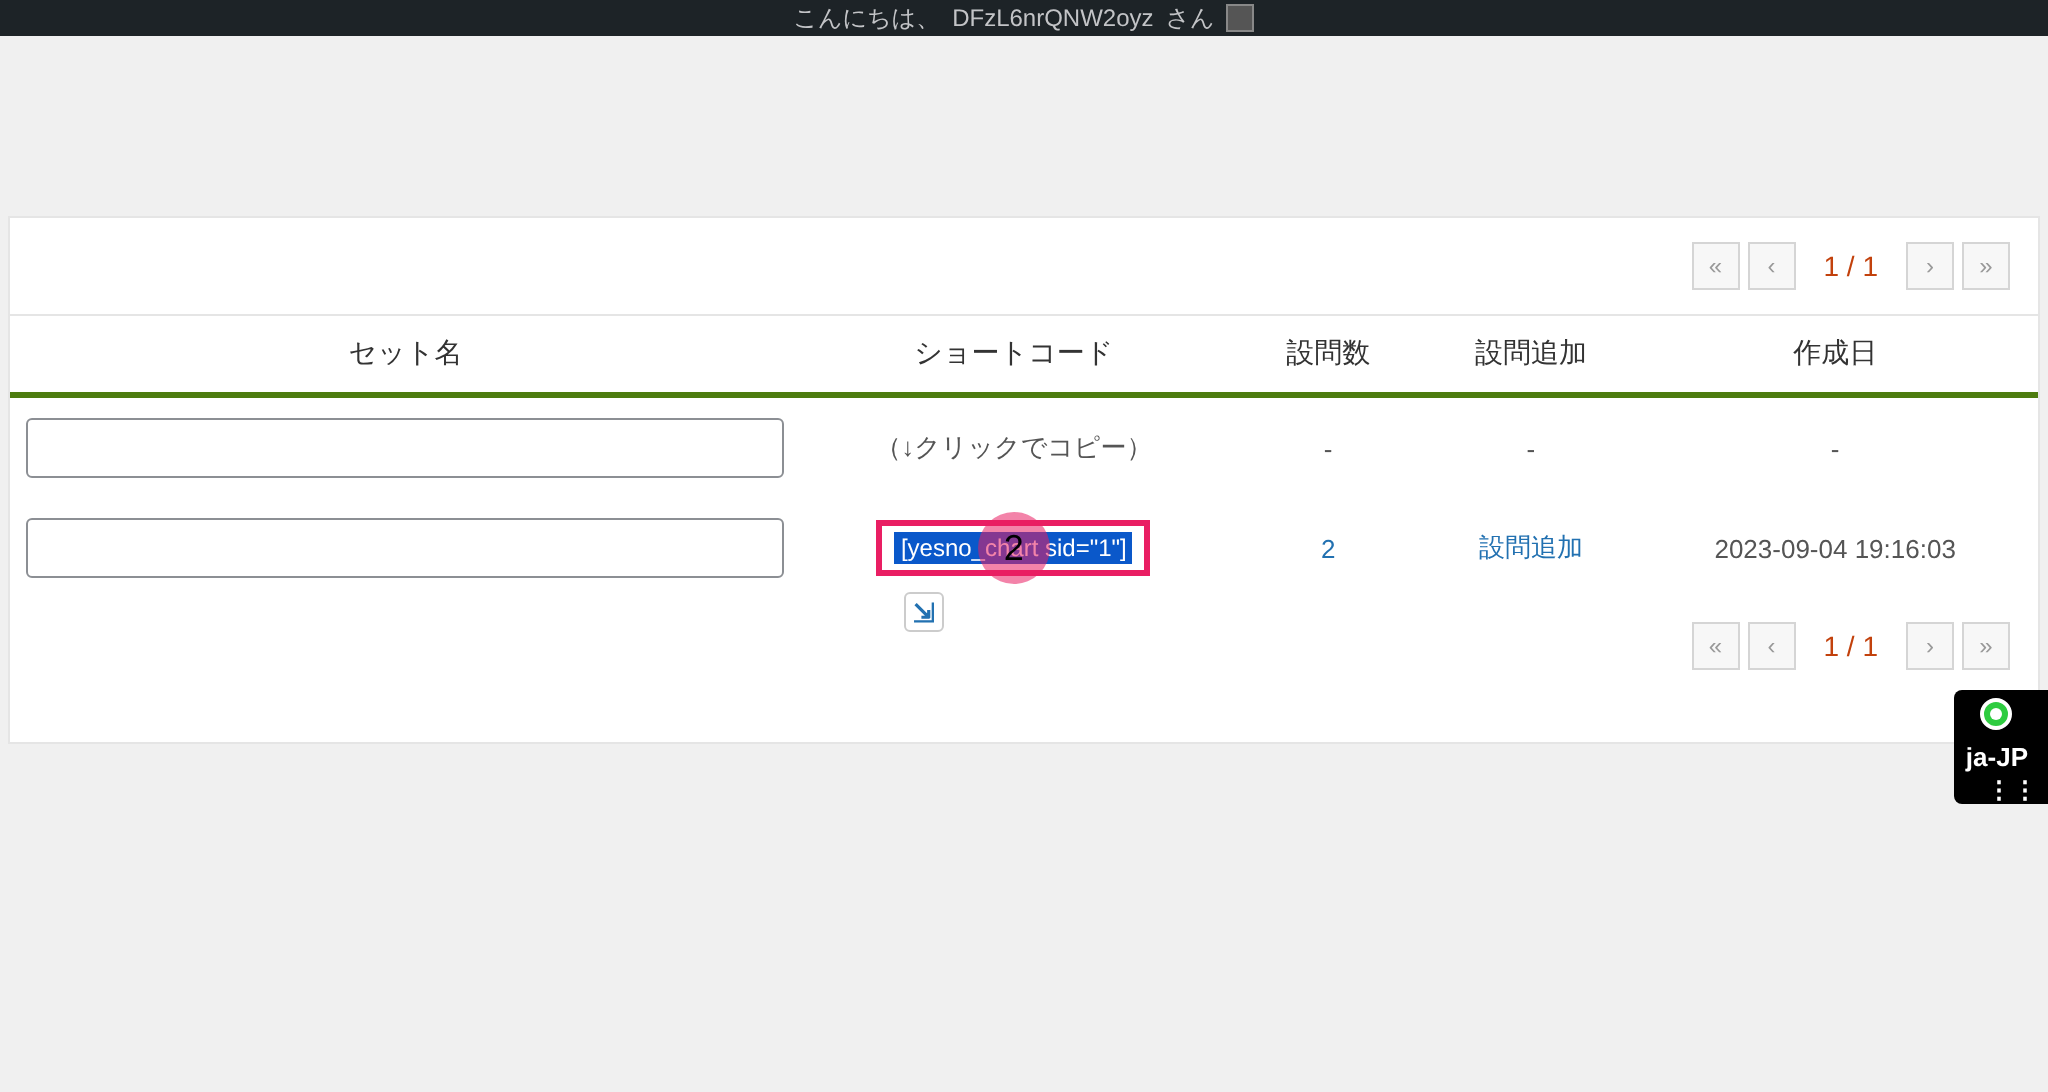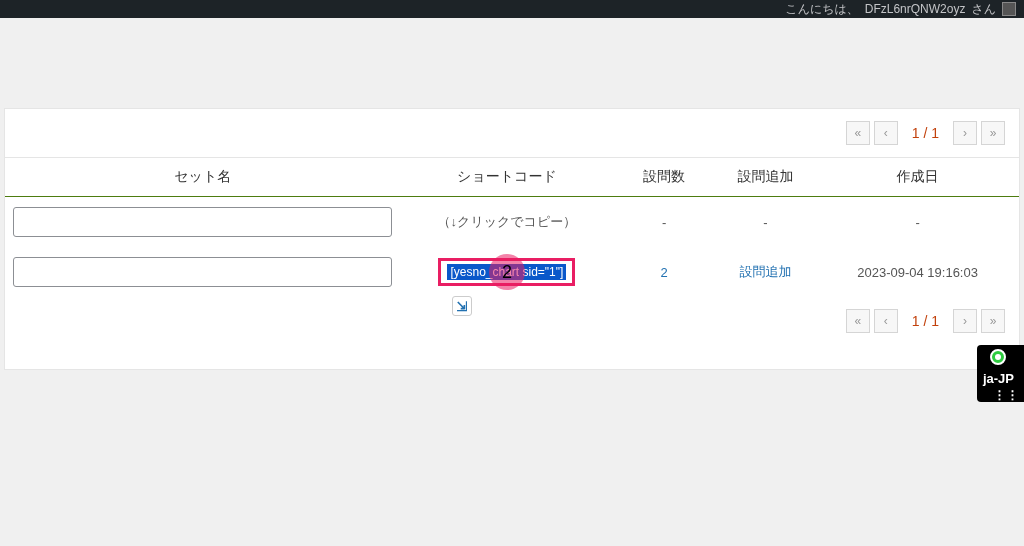--- a/index.html
+++ b/index.html
@@ -9,21 +9,21 @@
       width: 1024px;
       height: 546px;
       overflow: hidden;
       position: relative;
     }
     .admin-bar {
       background: #1d2327;
       color: #c3c4c7;
       height: 18px;
       display: flex;
-      justify-content: flex-end;
+      justify-content: center;
       align-items: center;
       padding: 0 8px;
       font-size: 12px;
     }
     .admin-bar .greeting {
       display: flex;
       align-items: center;
       gap: 6px;
     }
     .avatar-icon {
@@ -70,21 +70,21 @@
       width: 100%;
       border-collapse: collapse;
     }
     .data-table th {
       font-weight: normal;
       font-size: 14px;
       color: #333;
       padding: 10px 8px;
       text-align: center;
       border-top: 1px solid #e5e5e5;
-      border-bottom: 1px solid #4d7c0f;
+      border-bottom: 3px solid #4d7c0f;
       background: #fff;
     }
     .data-table td {
       padding: 10px 8px;
       font-size: 13px;
       text-align: center;
       color: #555;
       vertical-align: middle;
     }
     .col-set { width: 390px; }

